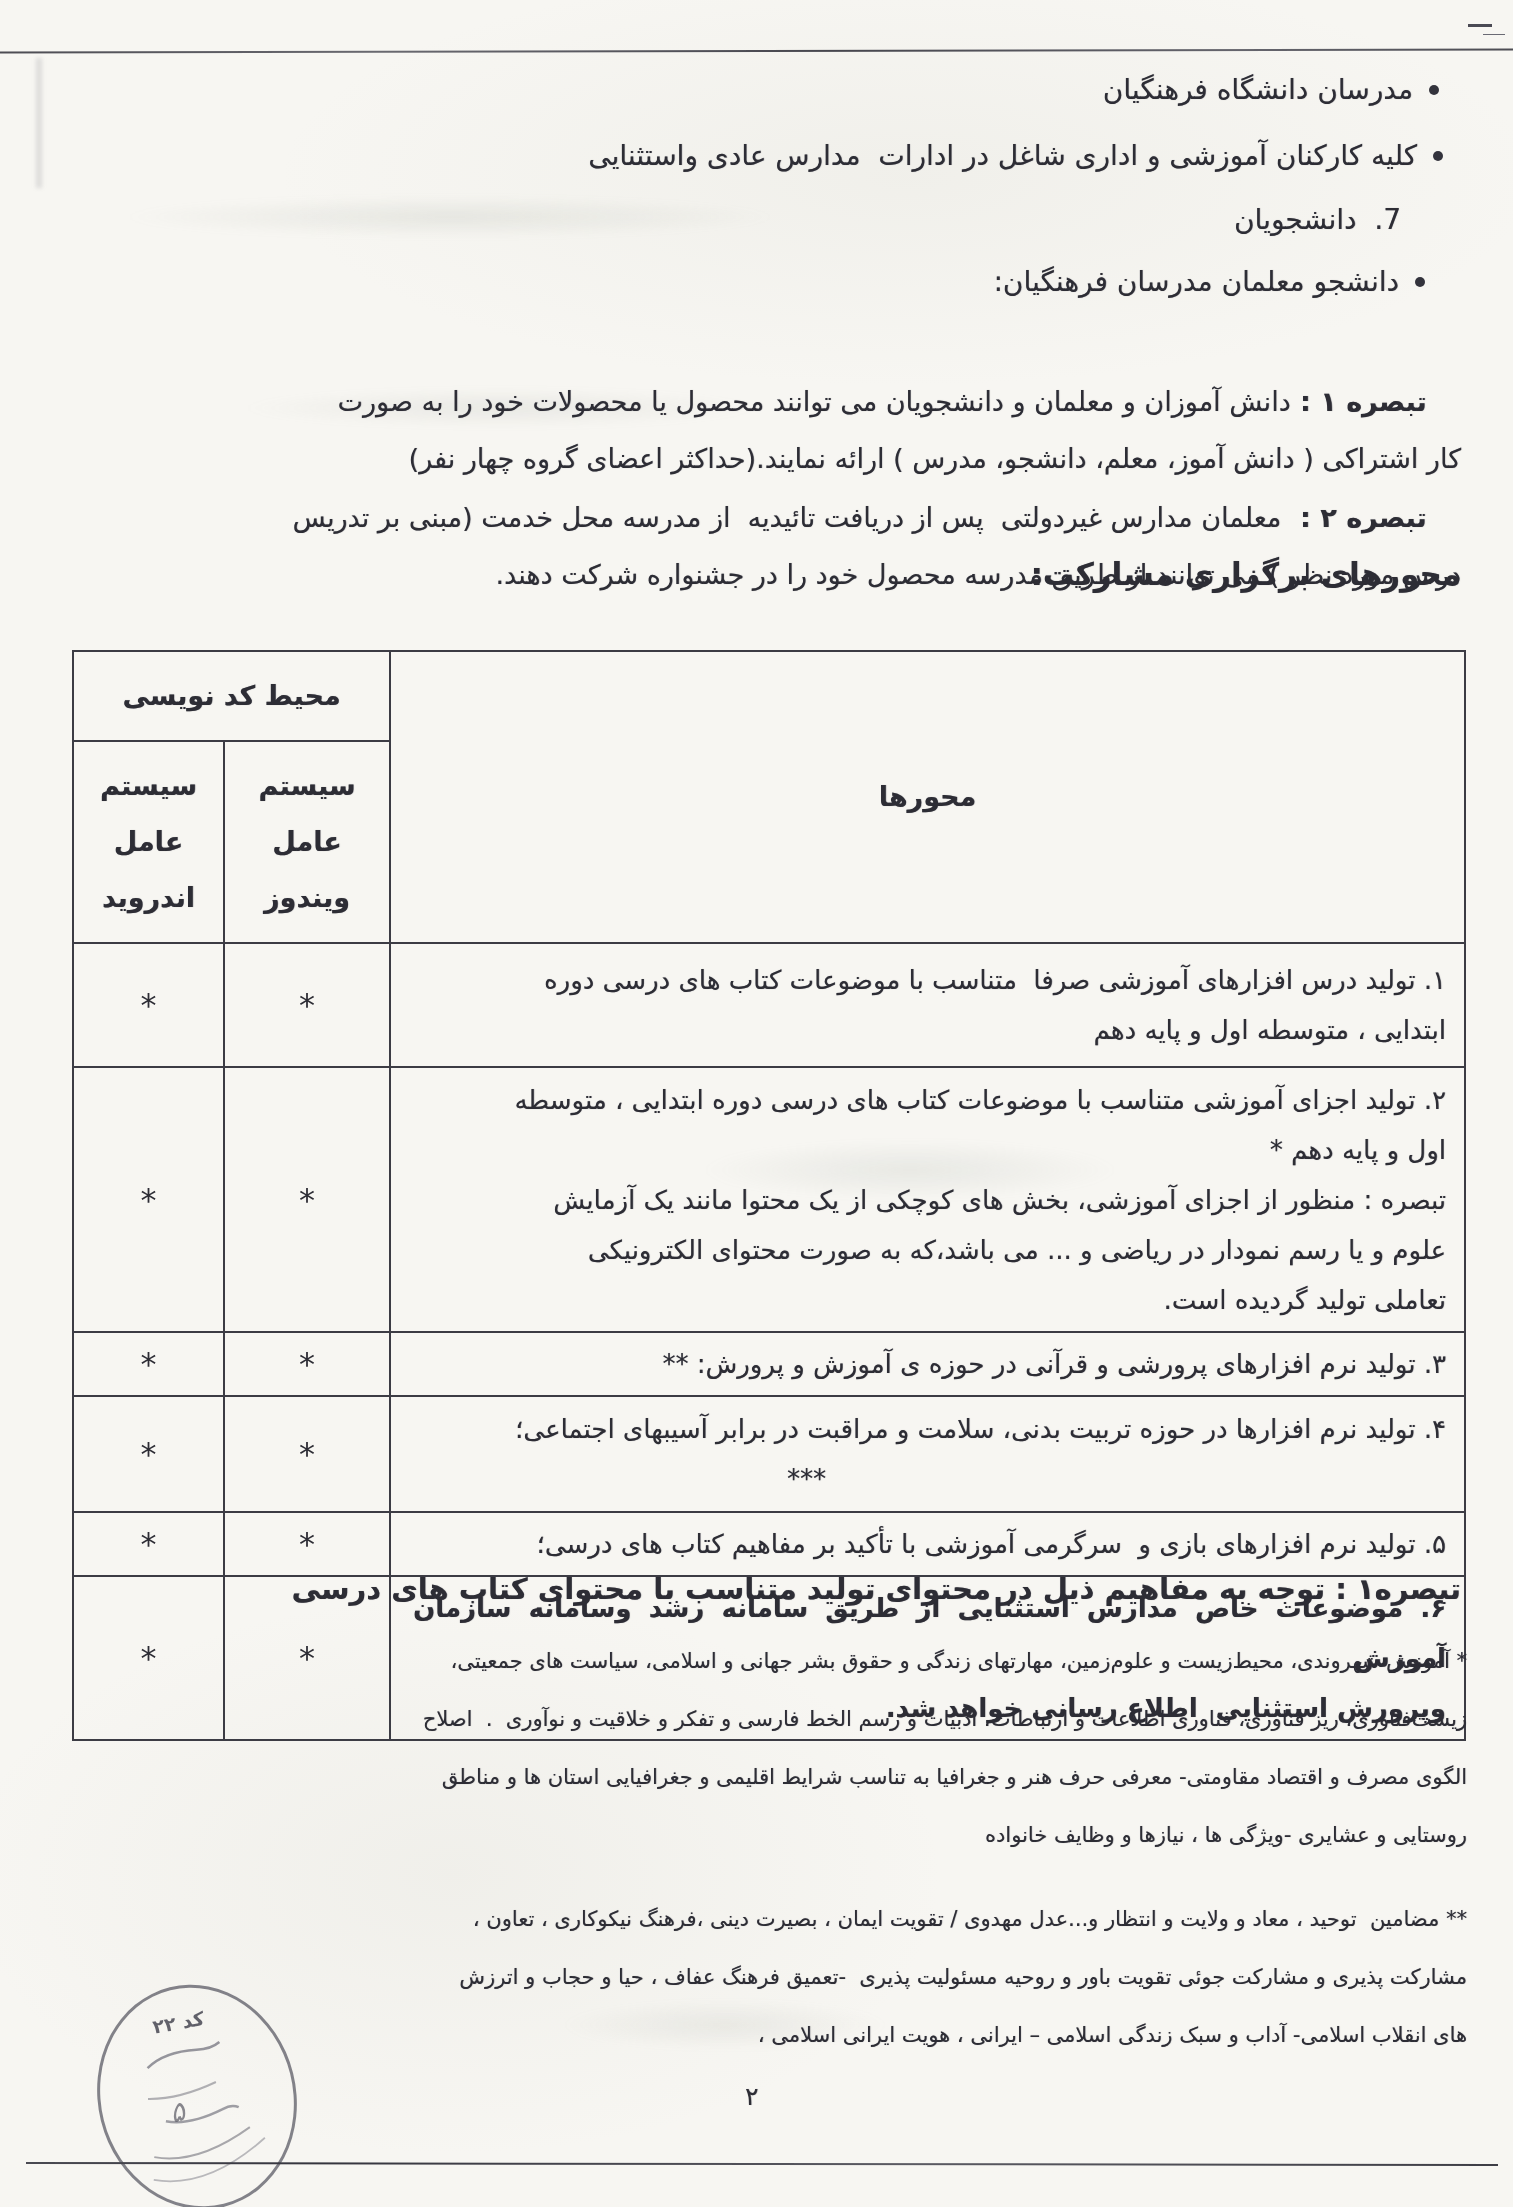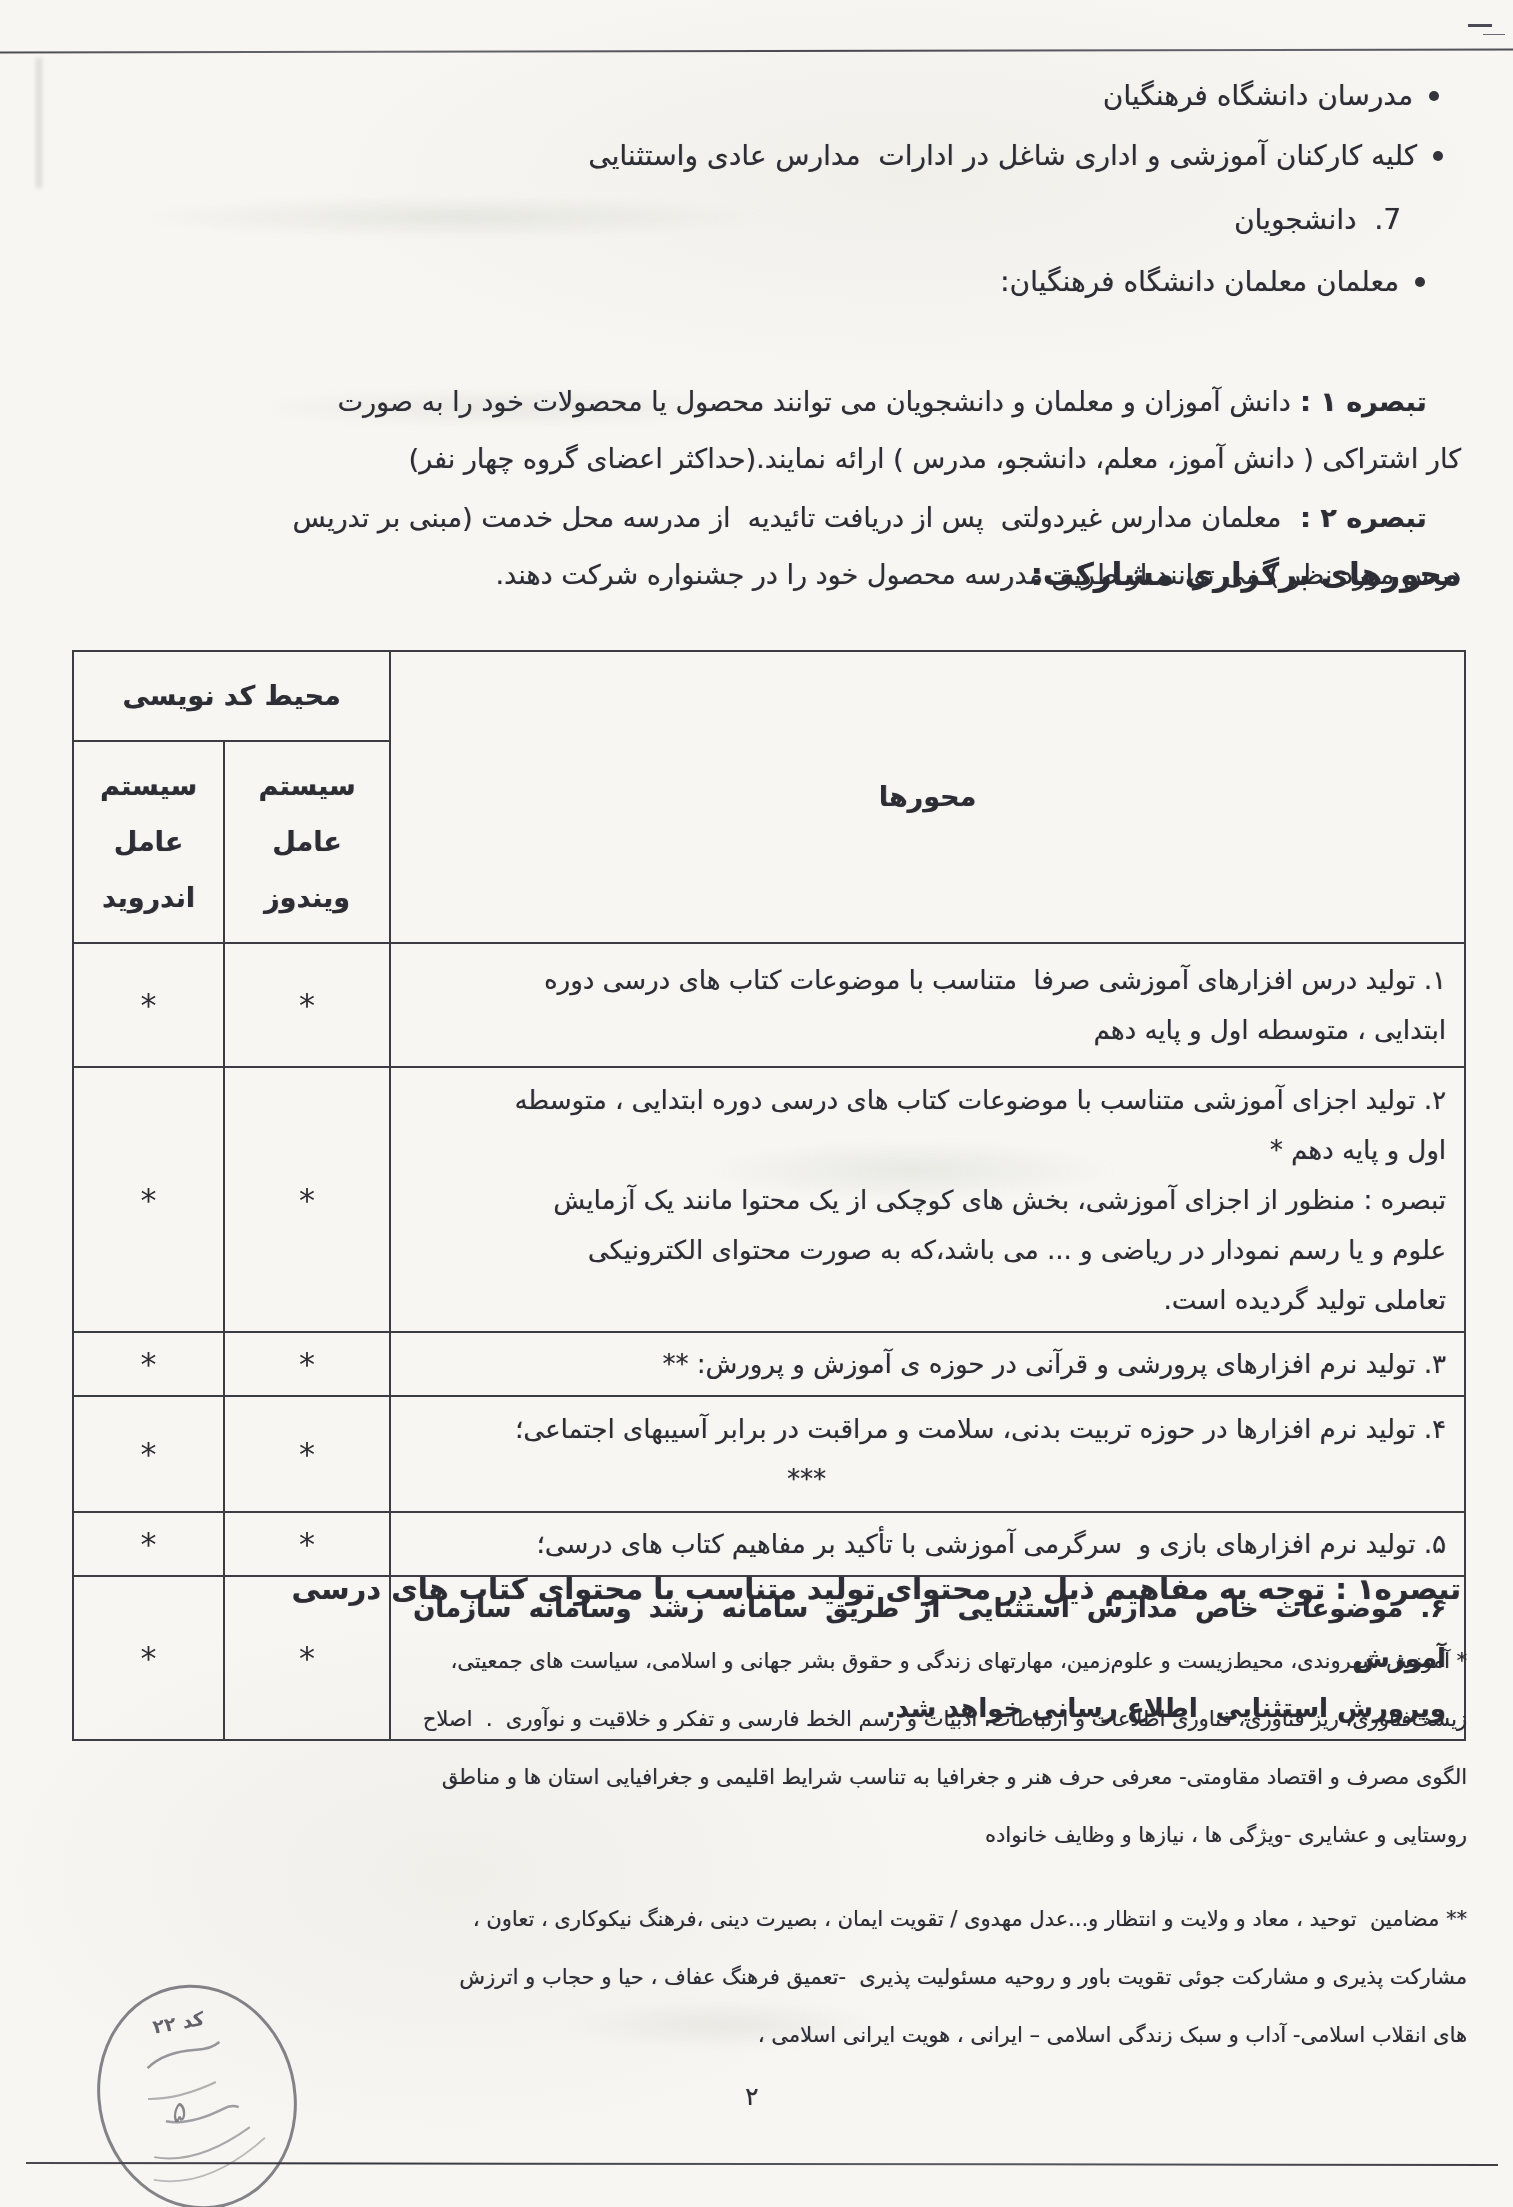--- a/index.html
+++ b/index.html
@@ -22,21 +22,21 @@
     background:linear-gradient(to left,#3a3a42 0%,#55555e 18%,#33333c 45%,#5a5a62 75%,#3a3a42 100%);
     transform:rotate(-0.12deg);opacity:.9;}
   .corner-dash{position:absolute;top:24px;left:1468px;width:24px;height:3px;background:#4a4a54;
     box-shadow:14px 9px 0 -1px #6a6a74;}
   .edge-smudge{position:absolute;top:58px;left:36px;width:6px;height:130px;
     background:rgba(90,90,100,0.16);filter:blur(2px);}
 
   .audience-item{position:absolute;display:flex;align-items:flex-start;font-size:28px;line-height:44px;}
   .bullet-dot{flex:0 0 auto;width:10px;height:10px;border-radius:50%;background:#33333c;margin-top:17px;margin-left:16px;}
   .audience-item .label{white-space:pre-wrap;}
-  .item-1{top:74px;right:74px;}
+  .item-1{top:68px;right:74px;}
   .item-2{top:134px;right:70px;justify-content:center;}
   .item-3{top:198px;right:112px;}
   .item-4{top:260px;right:88px;}
 
   .note{position:absolute;right:52px;left:80px;font-size:27px;line-height:57px;
     text-align:justify;white-space:pre-wrap;}
   .note .note-label{font-weight:700;}
   .note-1{top:316px;}
   .note-2{top:432px;}
 
@@ -111,21 +111,21 @@
   </div>
   <div class="audience-item item-2 txt">
     <span class="bullet-dot"></span>
     <span class="label">کلیه کارکنان آموزشی و اداری شاغل در ادارات  مدارس عادی واستثنایی</span>
   </div>
   <div class="audience-item item-3 txt">
     <span class="label">7.  دانشجویان</span>
   </div>
   <div class="audience-item item-4 txt">
     <span class="bullet-dot"></span>
-    <span class="label">معلمان معلمان دانشگاه فرهنگیان:</span>
+    <span class="label">دانشجو معلمان مدرسان فرهنگیان:</span>
   </div>
 
   <div class="note note-1 txt">
     <span class="note-label">تبصره ۱ : </span><span>دانش آموزان و معلمان و دانشجویان می توانند محصول یا محصولات خود را به صورت
 کار اشتراکی ( دانش آموز، معلم، دانشجو، مدرس ) ارائه نمایند.(حداکثر اعضای گروه چهار نفر)</span>
   </div>
   <div class="note note-2 txt">
     <span class="note-label">تبصره ۲ :  </span><span>معلمان مدارس غیردولتی  پس از دریافت تائیدیه  از مدرسه محل خدمت (مبنی بر تدریس
 درس مورد نظر ) می توانند از طریق مدرسه محصول خود را در جشنواره شرکت دهند.</span>
   </div>

